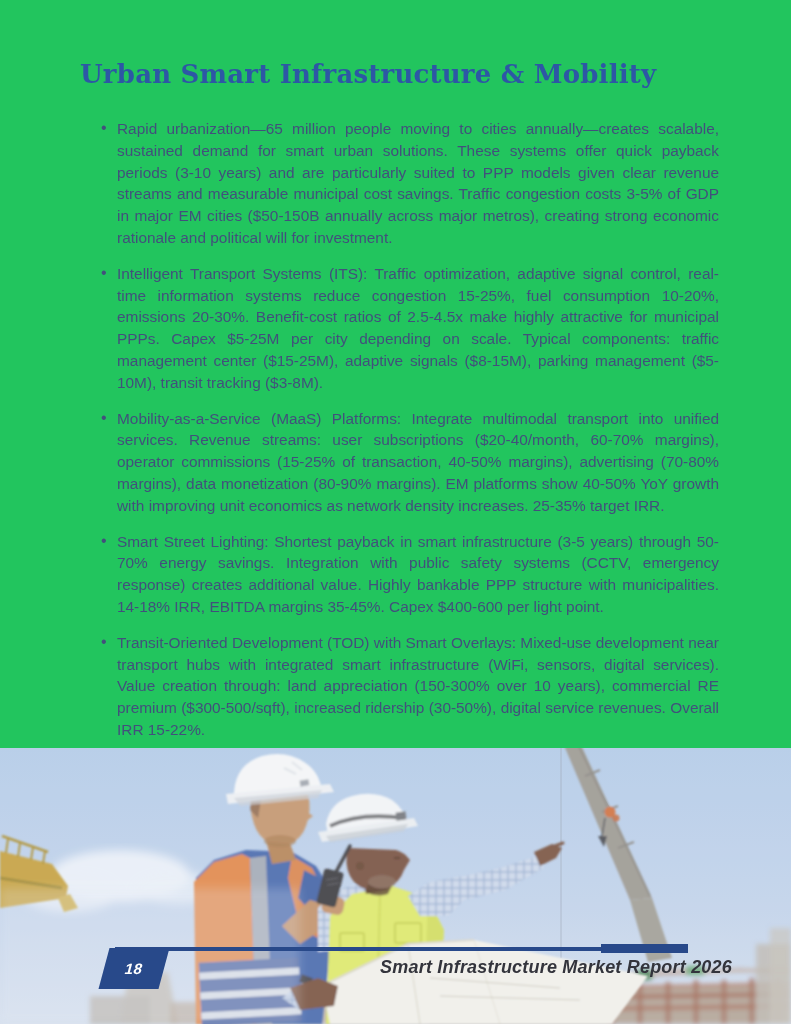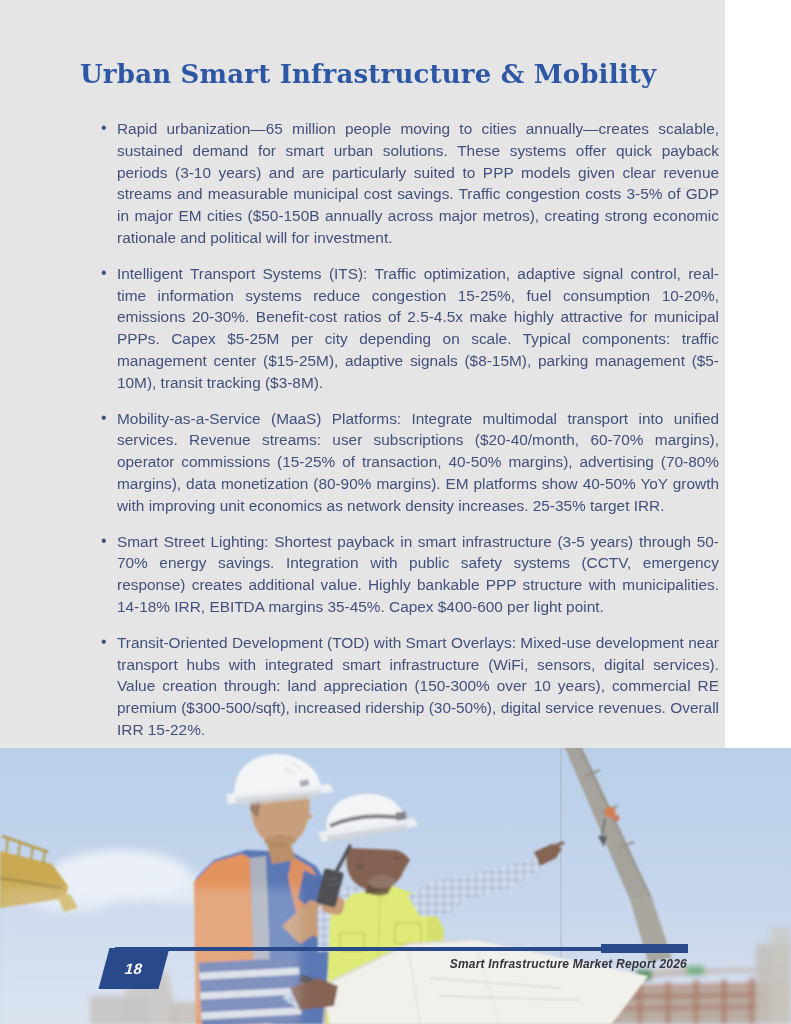--- a/index.html
+++ b/index.html
@@ -2,21 +2,21 @@
 <html style="--title-blue: #2d57a5; --body-text: #42507c; --accent-blue: #28498a; --footer-text: #33343c;"><head>
 <meta charset="utf-8">
 <style>
   html,body { margin:0; padding:0; }
   body {
     width:791px; height:1024px;
     background:#ffffff;
     font-family:"Liberation Sans", sans-serif;
     position:relative; overflow:hidden;
   }
-  .page { position:absolute; inset:0; width:725px; height:1024px; background:#e5e5e5; }
+  .page { position:absolute; inset:0; width:791px; height:1024px; background:#22c55e; }
 
   .content { position:absolute; left:80px; top:57px; width:655px; }
   h1.title {
     font-family:"DejaVu Serif", serif;
     font-weight:700;
     font-size:26px;
     line-height:34px;
     color:var(--title-blue,#2d57a5);
     margin:0 0 27px 0;
     letter-spacing:0.2px;
@@ -54,23 +54,24 @@
     background:var(--accent-blue,#2a4d90);
     transform:skewX(-15deg);
     display:flex; align-items:center; justify-content:center;
   }
   .page-badge .num {
     color:#ffffff; font-weight:700; font-size:15px; letter-spacing:0.5px;
   }
   .footer-report-title {
     position:absolute; left:0; top:957px; width:687px;
     text-align:right;
-    font-style:italic; font-weight:600; font-size:12px;
+    font-style:italic; font-weight:600; font-size:18px;
     color:var(--footer-text,#33343c);
     letter-spacing:0.2px;
+    padding-left:45px;
   }
 </style>
 </head>
 <body>
 
 <div class="page">
 
   <main class="content">
     <h1 class="title">Urban Smart Infrastructure &amp; Mobility</h1>
     <ul class="bullets">

